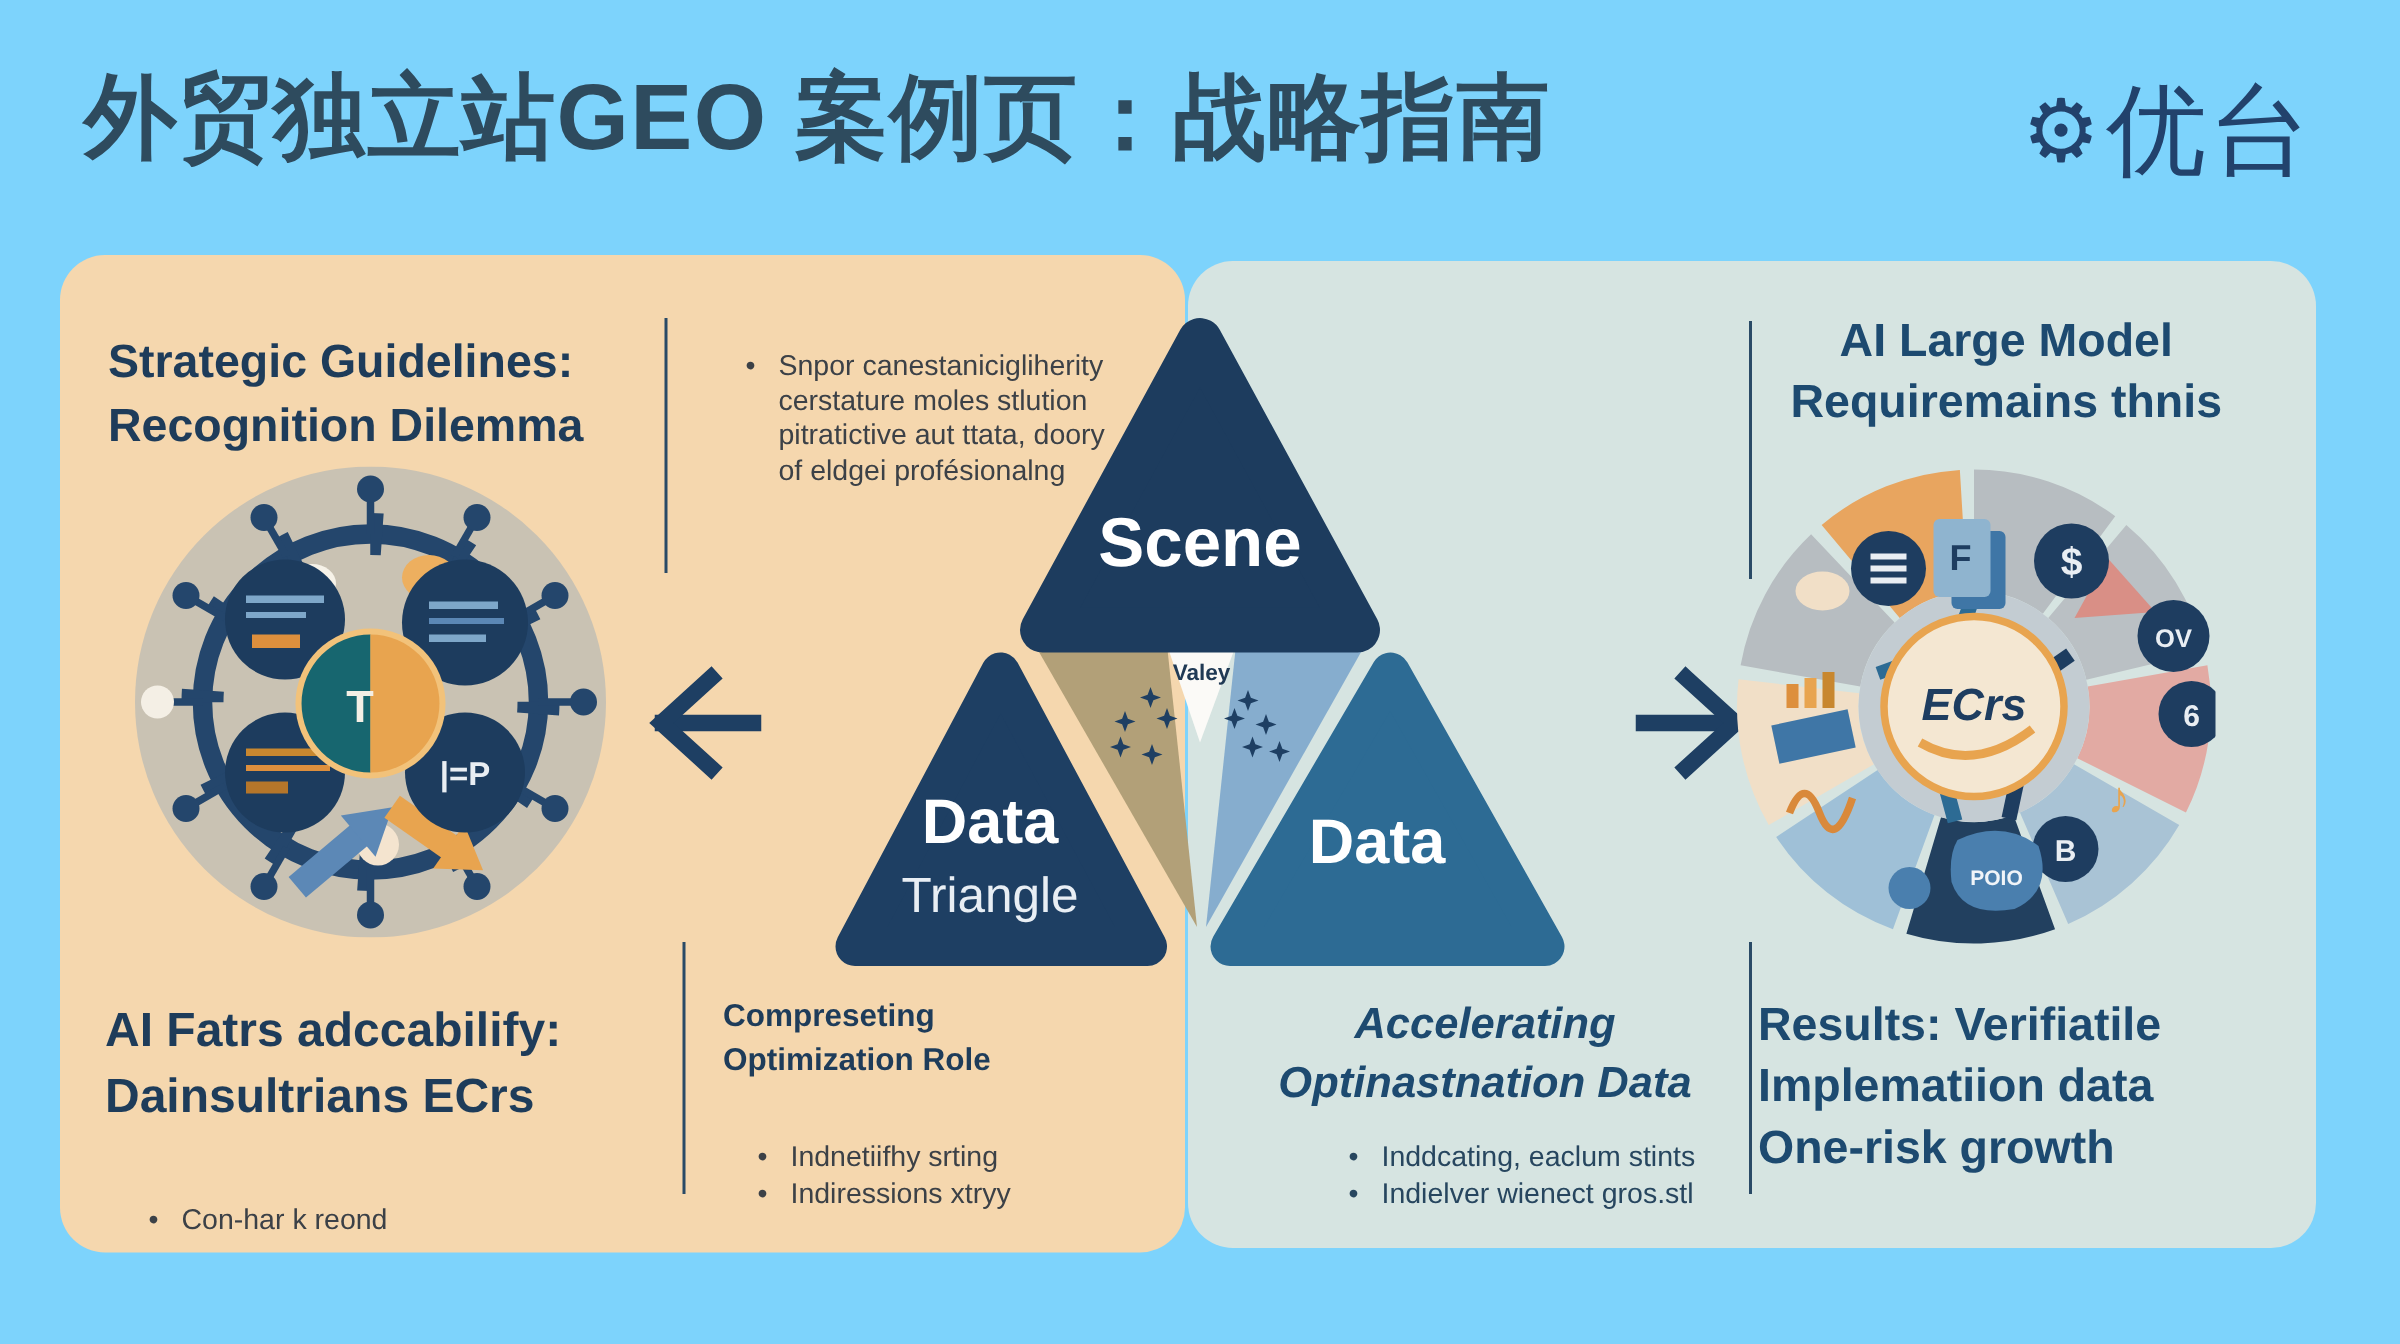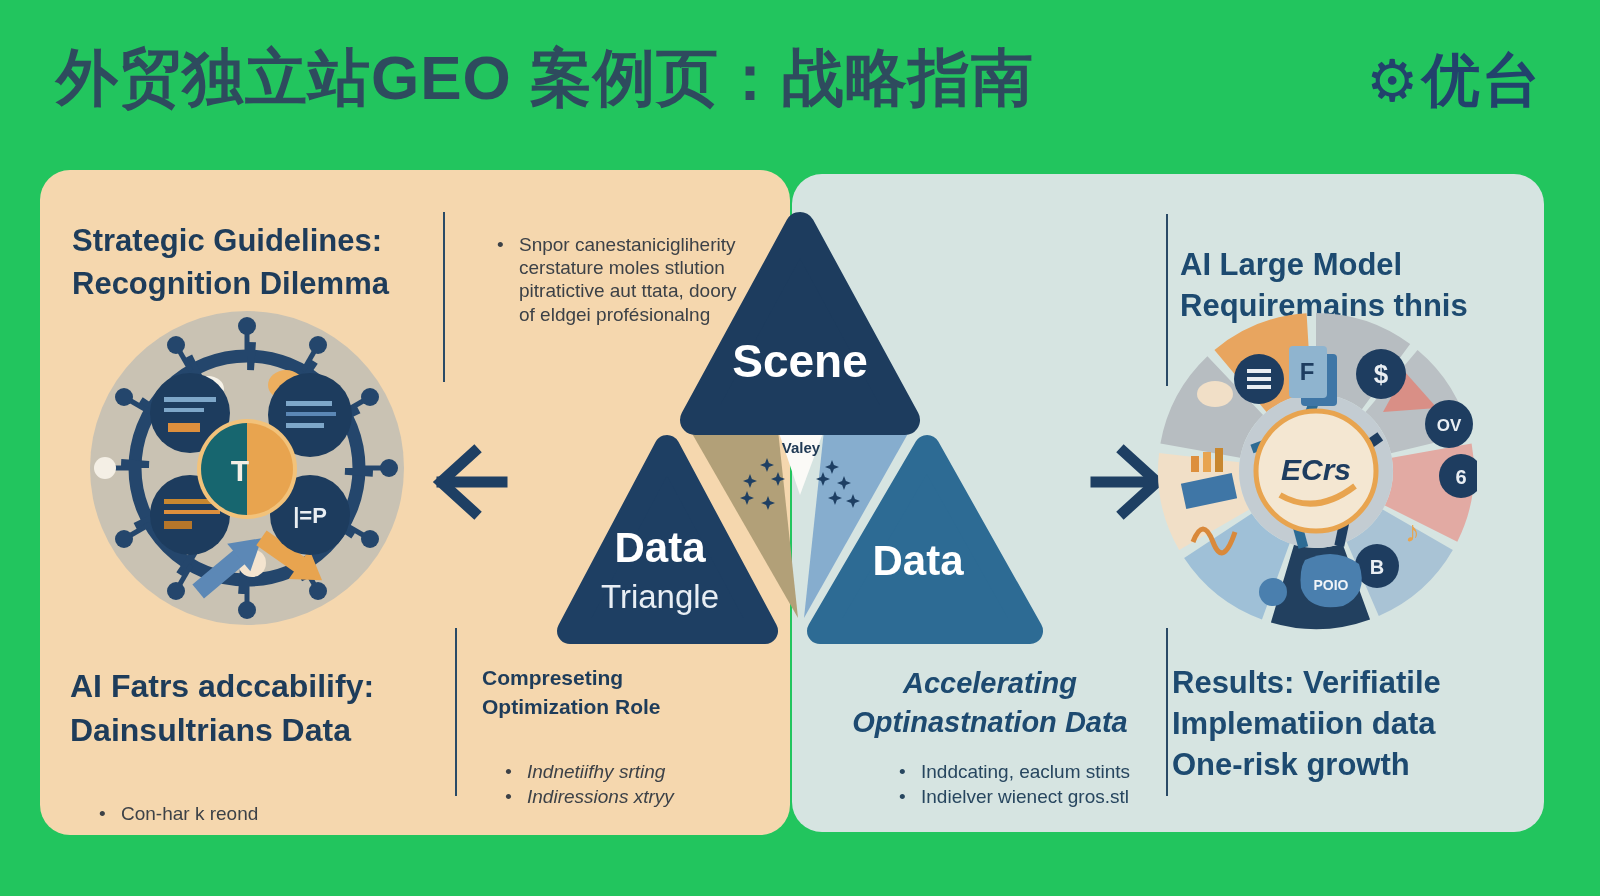--- a/index.html
+++ b/index.html
@@ -1,24 +1,24 @@
 <!DOCTYPE html>
 <html><head>
 <meta charset="utf-8">
 <style>
   html,body{margin:0;padding:0;background:#ffffff;}
-  #canvas{position:relative;width:1600px;height:896px;background:#22c55e;overflow:hidden;
+  #canvas{position:relative;width:1600px;height:896px;background:#7dd3fc;overflow:hidden;
           font-family:"Liberation Sans","DejaVu Sans",sans-serif;color:#1e3c5a;}
   .abs{position:absolute;}
   .pre{white-space:pre-line;}
   
   .title{left:56px;top:36px;font-size:62px;font-weight:700;color:#2e4b5e;letter-spacing:1px;}
   .logo{right:58px;top:42px;display:flex;align-items:center;gap:4px;color:#22426c;}
   .logo .gear{font-size:58px;line-height:1;}
-  .logo .brand{font-size:58px;font-weight:700;letter-spacing:2px;}
+  .logo .brand{font-size:67px;font-weight:400;letter-spacing:2px;}
   
   .panel-left{left:40px;top:170px;width:750px;height:665px;background:#f5d7ae;border-radius:30px;}
   .panel-right{left:792px;top:174px;width:752px;height:658px;background:#d6e4e1;border-radius:30px;}
   .vdiv{width:2px;background:#2a4a66;}
   
   .h-left{font-size:31px;font-weight:700;line-height:1.38;color:#1e3c5a;}
   .h-right{font-size:31px;font-weight:700;line-height:1.33;color:#1d4a70;}
   .bullets{list-style:none;margin:17px;padding:0;}
   .bullets li{position:relative;padding-left:24px;font-size:19px;line-height:1.22;}
   .bullets li::before{content:"•";position:absolute;left:2px;top:0;}
@@ -45,32 +45,32 @@
   <div class="abs vdiv" style="left:455px;top:628px;height:168px;"></div>
   <div class="abs vdiv" style="left:1166px;top:214px;height:172px;"></div>
   <div class="abs vdiv" style="left:1166px;top:628px;height:168px;"></div>
 
   <div class="abs h-left pre" style="left:72px;top:220px;width:370px;">Strategic Guidelines:
 Recognition Dilemma</div>
   <ul class="abs bullets txt-dark" style="left:478px;top:216px;width:258px;">
     <li>Snpor canestanicigliherity cerstature moles stlution pitratictive aut ttata, doory of eldgei profésionalng</li>
   </ul>
   <div class="abs h-left pre" style="left:70px;top:664px;width:400px;font-size:32px;">AI Fatrs adccabilify:
-Dainsultrians Data</div>
+Dainsultrians ECrs</div>
   <ul class="abs bullets txt-dark" style="left:80px;top:785px;width:300px;">
     <li>Con-har k reond</li>
   </ul>
   <div class="abs h-left pre" style="left:482px;top:664px;width:300px;font-size:21px;">Compreseting
 Optimization Role</div>
-  <ul class="abs bullets mid-bullets txt-dark" style="left:486px;top:742px;width:280px;font-style:italic;">
+  <ul class="abs bullets mid-bullets txt-dark" style="left:486px;top:742px;width:280px;">
     <li>Indnetiifhy srting</li>
     <li>Indiressions xtryy</li>
   </ul>
 
-  <div class="abs h-right pre" style="left:1180px;top:206px;width:315px;text-align:left;margin-top:38px;">AI Large Model
+  <div class="abs h-right pre" style="left:1180px;top:206px;width:315px;text-align:center;">AI Large Model
 Requiremains thnis</div>
   <div class="abs h-right pre" style="left:840px;top:664px;width:300px;text-align:center;font-size:29px;font-style:italic;">Accelerating
 Optinastnation Data</div>
   <ul class="abs bullets mid-bullets txt-blue" style="left:880px;top:742px;width:280px;font-size:18px;">
     <li>Inddcating, eaclum stints</li>
     <li>Indielver wienect gros.stl</li>
   </ul>
   <div class="abs h-right pre" style="left:1172px;top:662px;width:322px;">Results: Verifiatile
 Implematiion data
 One-risk growth</div>

